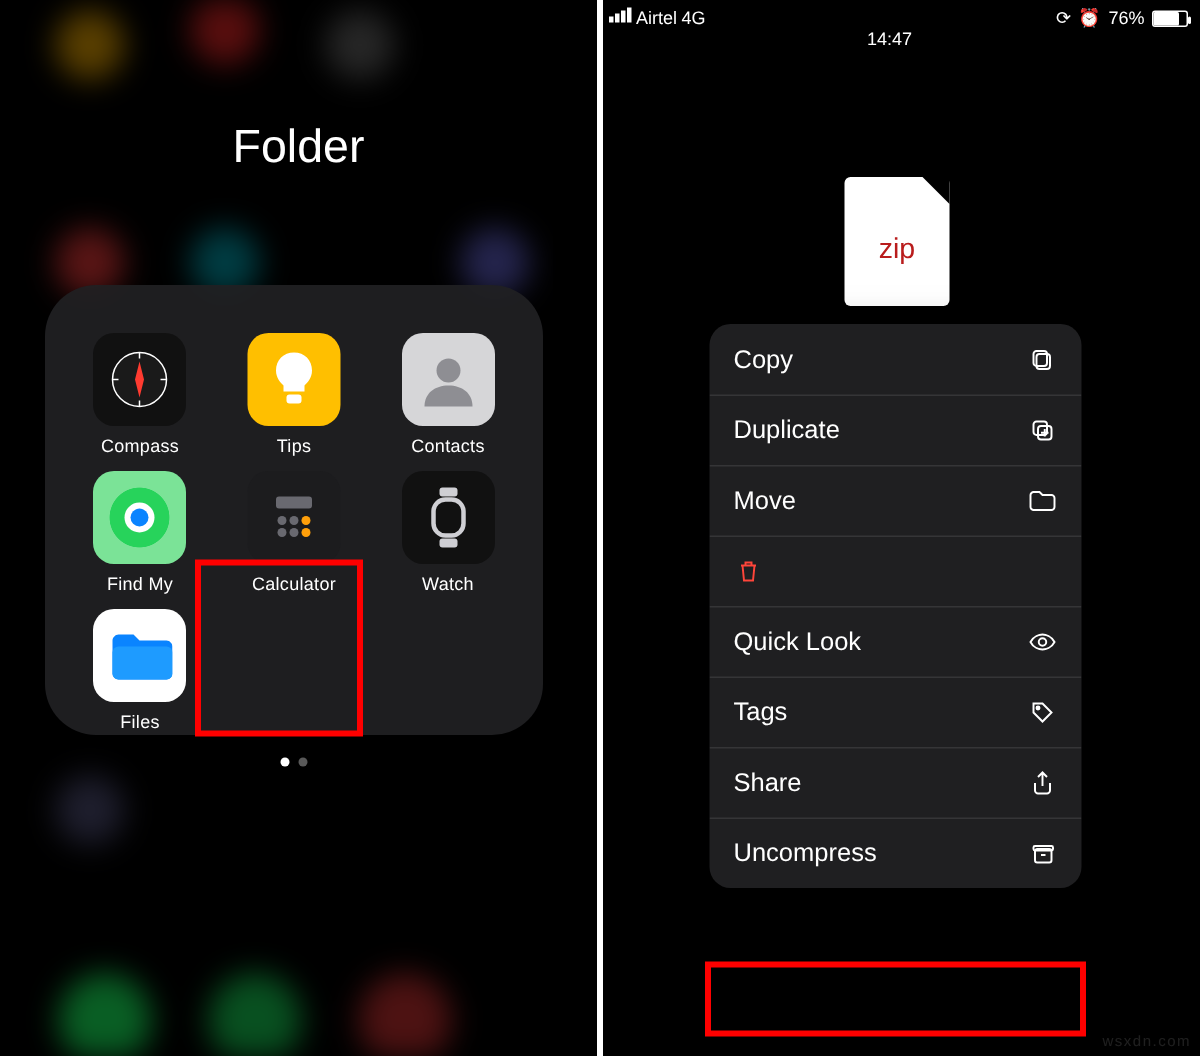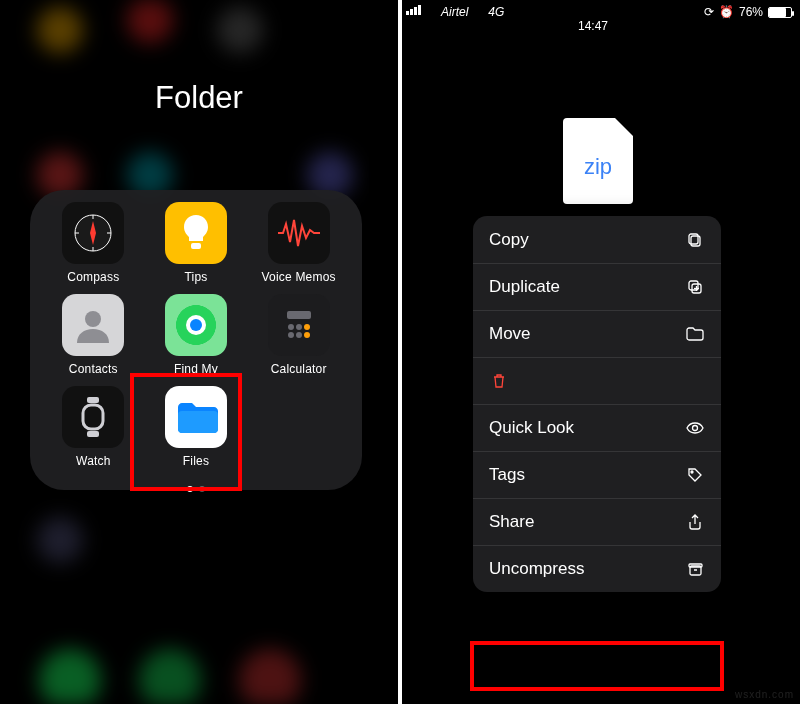--- a/index.html
+++ b/index.html
@@ -57,21 +57,21 @@
       font-weight: 400;
     }
     .folder-panel {
       position: absolute;
       top: 190px;
       left: 30px;
       width: 332px;
       height: 300px;
       background: rgba(32,32,34,.93);
       border-radius: 34px;
-      padding: 12px 12px 8px;
+      padding: 32px 12px 8px;
     }
     .app-grid {
       display: grid;
       grid-template-columns: repeat(3, 1fr);
       grid-auto-rows: 90px;
       justify-items: center;
       row-gap: 2px;
     }
     .app {
       width: 100px;
@@ -139,21 +139,21 @@
         radial-gradient(ellipse at 760px 380px, rgba(0,90,200,.22) 0 40px, transparent 44px),
         #000;
       filter: blur(12px);
     }
     .status-bar {
       position: absolute; inset: 0 0 auto 0; height: 22px;
       display: flex; align-items: center;
       color: #fff; font-size: 12px;
       padding: 2px 8px 0;
     }
-    .status-left  { display:flex; gap:20px; align-items:flex-start;font-style:italic; }
+    .status-left  { display:flex; gap:3px; align-items:flex-start; }
     .status-right { margin-left:auto; display:flex; gap:5px; align-items:center; }
     .bars { display:inline-flex; gap:1px; align-items:flex-end; }
     .bars i { width:3px; background:#fff; display:inline-block; }
     .bars i:nth-child(1){height:4px} .bars i:nth-child(2){height:6px} .bars i:nth-child(3){height:8px} .bars i:nth-child(4){height:10px}
     .battery {
       width: 24px; height: 11px; border:1px solid #fff; border-radius:2px; position:relative;
     }
     .battery::after{content:"";position:absolute;right:-3px;top:3px;width:2px;height:5px;background:#fff;border-radius:1px}
     .battery i{display:block;height:100%;width:76%;background:#fff;border-radius:1px}
 
@@ -163,21 +163,21 @@
       left: 165px;
       width: 70px; height: 86px;
       background: #fff;
       border-radius: 4px;
       display:flex;align-items:center;justify-content:center;
     }
     .zip-icon::before{
       content:""; position:absolute; top:0; right:0; width:0;height:0;
       border-top:18px solid #000; border-left:18px solid transparent;
     }
-    .zip-icon span{ color:#3b82f6; font-size:22px; font-weight:500; transform:translateY(6px);}
+    .zip-icon span{ color:#b91c1c; font-size:19px; font-weight:500; transform:translateY(6px);}
 
     .ctx-menu {
       position:absolute;
       left: 75px;
       top: 216px;
       width: 248px;
       background: rgba(32,32,34,.97);
       border-radius: 14px;
       overflow:hidden;
       box-shadow: 0 10px 30px rgba(0,0,0,.6);
@@ -237,28 +237,20 @@
       <div class="app">
         <div class="tile tips">
           <svg width="34" height="40" viewBox="0 0 34 40">
               <path d="M17 2c7 0 12 5 12 12 0 5-3 8-5 10v4H10v-4c-2-2-5-5-5-10C5 7 10 2 17 2z" fill="#fff"></path>
               <rect x="12" y="30" width="10" height="6" rx="2" fill="#fff"></rect>
             </svg>
         </div>
         <div class="lbl">Tips</div>
       </div>
 
-      <div class="app">
-        <div class="tile voice">
-          <svg width="46" height="34" viewBox="0 0 46 34">
-              <polyline points="2,17 7,17 10,8 14,26 18,4 22,30 26,10 30,22 34,14 38,17 44,17" fill="none" stroke="#ff453a" stroke-width="2"></polyline>
-            </svg>
-        </div>
-        <div class="lbl">Voice Memos</div>
-      </div>
 
       <div class="app">
         <div class="tile contacts">
           <svg width="44" height="44" viewBox="0 0 44 44">
               <circle cx="22" cy="16" r="8" fill="#8e8e93"></circle>
               <path d="M6 40c0-9 7-14 16-14s16 5 16 14" fill="#8e8e93"></path>
             </svg>
         </div>
         <div class="lbl">Contacts</div>
       </div>

